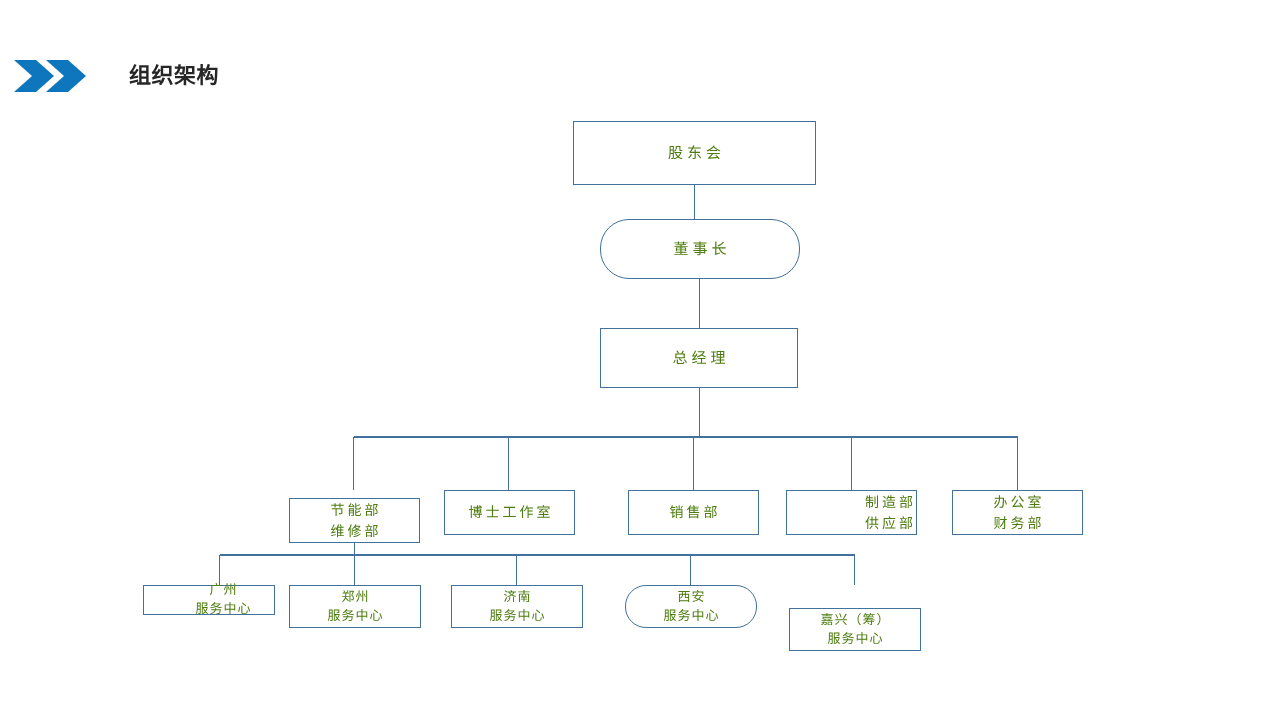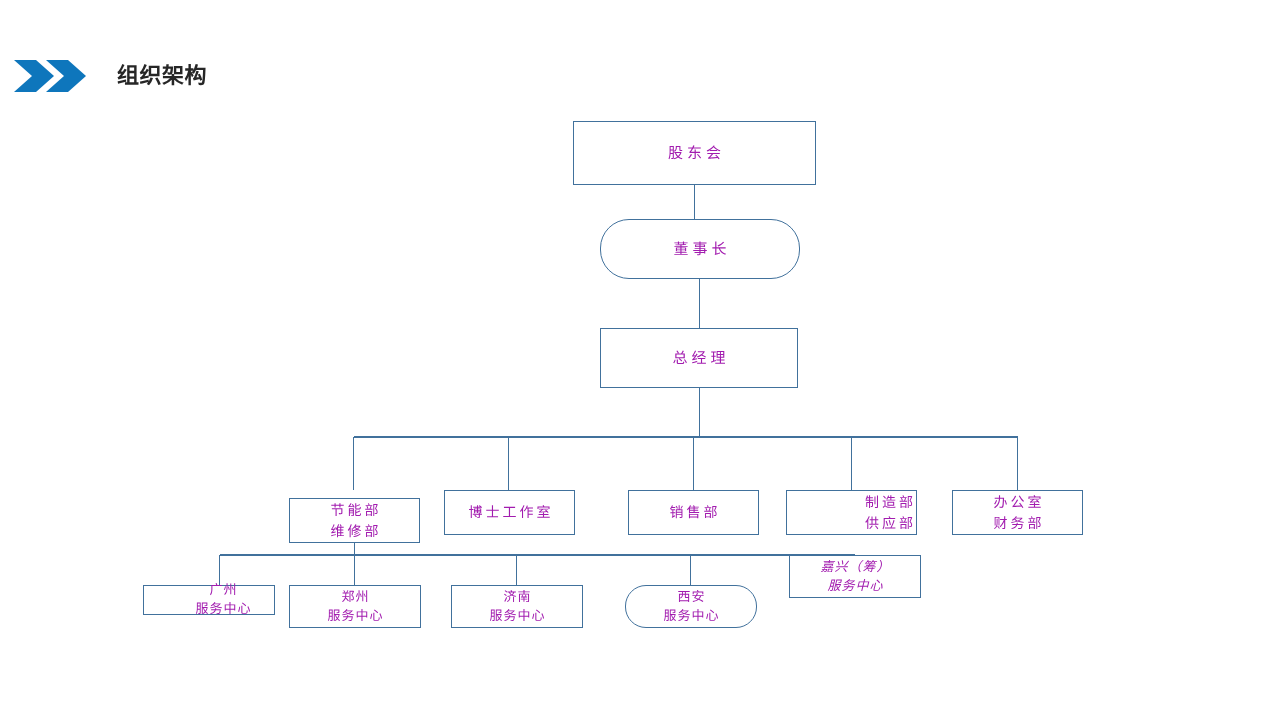--- a/index.html
+++ b/index.html
@@ -19,20 +19,21 @@
   }
 
   
   #slide-header {
     position: absolute;
     left: 0;
     top: 52px;
     height: 48px;
     display: flex;
     align-items: center;
+    gap: 12px;
   }
   #chevron-icon {
     margin-left: 12px;
     display: block;
   }
   #page-title {
     margin-left: 29px;
     font-size: 22px;
     font-weight: bold;
     letter-spacing: 0.5px;
@@ -61,21 +62,21 @@
   .node {
     position: absolute;
     box-sizing: border-box;
     background: #ffffff;
     border: 1px solid #41719c;
     display: flex;
     flex-direction: column;
     align-items: center;
     justify-content: center;
     text-align: center;
-    color: #a21caf;
+    color: #4d7c0f;
     z-index: 2;
   }
   .node .line {
     display: block;
     white-space: nowrap;
   }
 
   
   .tier-exec {
     font-size: 15px;
@@ -187,18 +188,18 @@
   <div class="node tier-center" style="left:451px;top:585px;width:132px;height:43px;">
     <span class="line">济南</span>
     <span class="line">服务中心</span>
   </div>
 
   <div class="node tier-center" style="left:625px;top:585px;width:132px;height:43px;border-radius:21px;">
     <span class="line">西安</span>
     <span class="line">服务中心</span>
   </div>
 
-  <div class="node tier-center" style="left:789px;top:555px;width:132px;height:43px;font-style:italic;">
+  <div class="node tier-center" style="left:789px;top:608px;width:132px;height:43px;">
     <span class="line">嘉兴（筹）</span>
     <span class="line">服务中心</span>
   </div>
 
 </div>
 
 </body></html>

